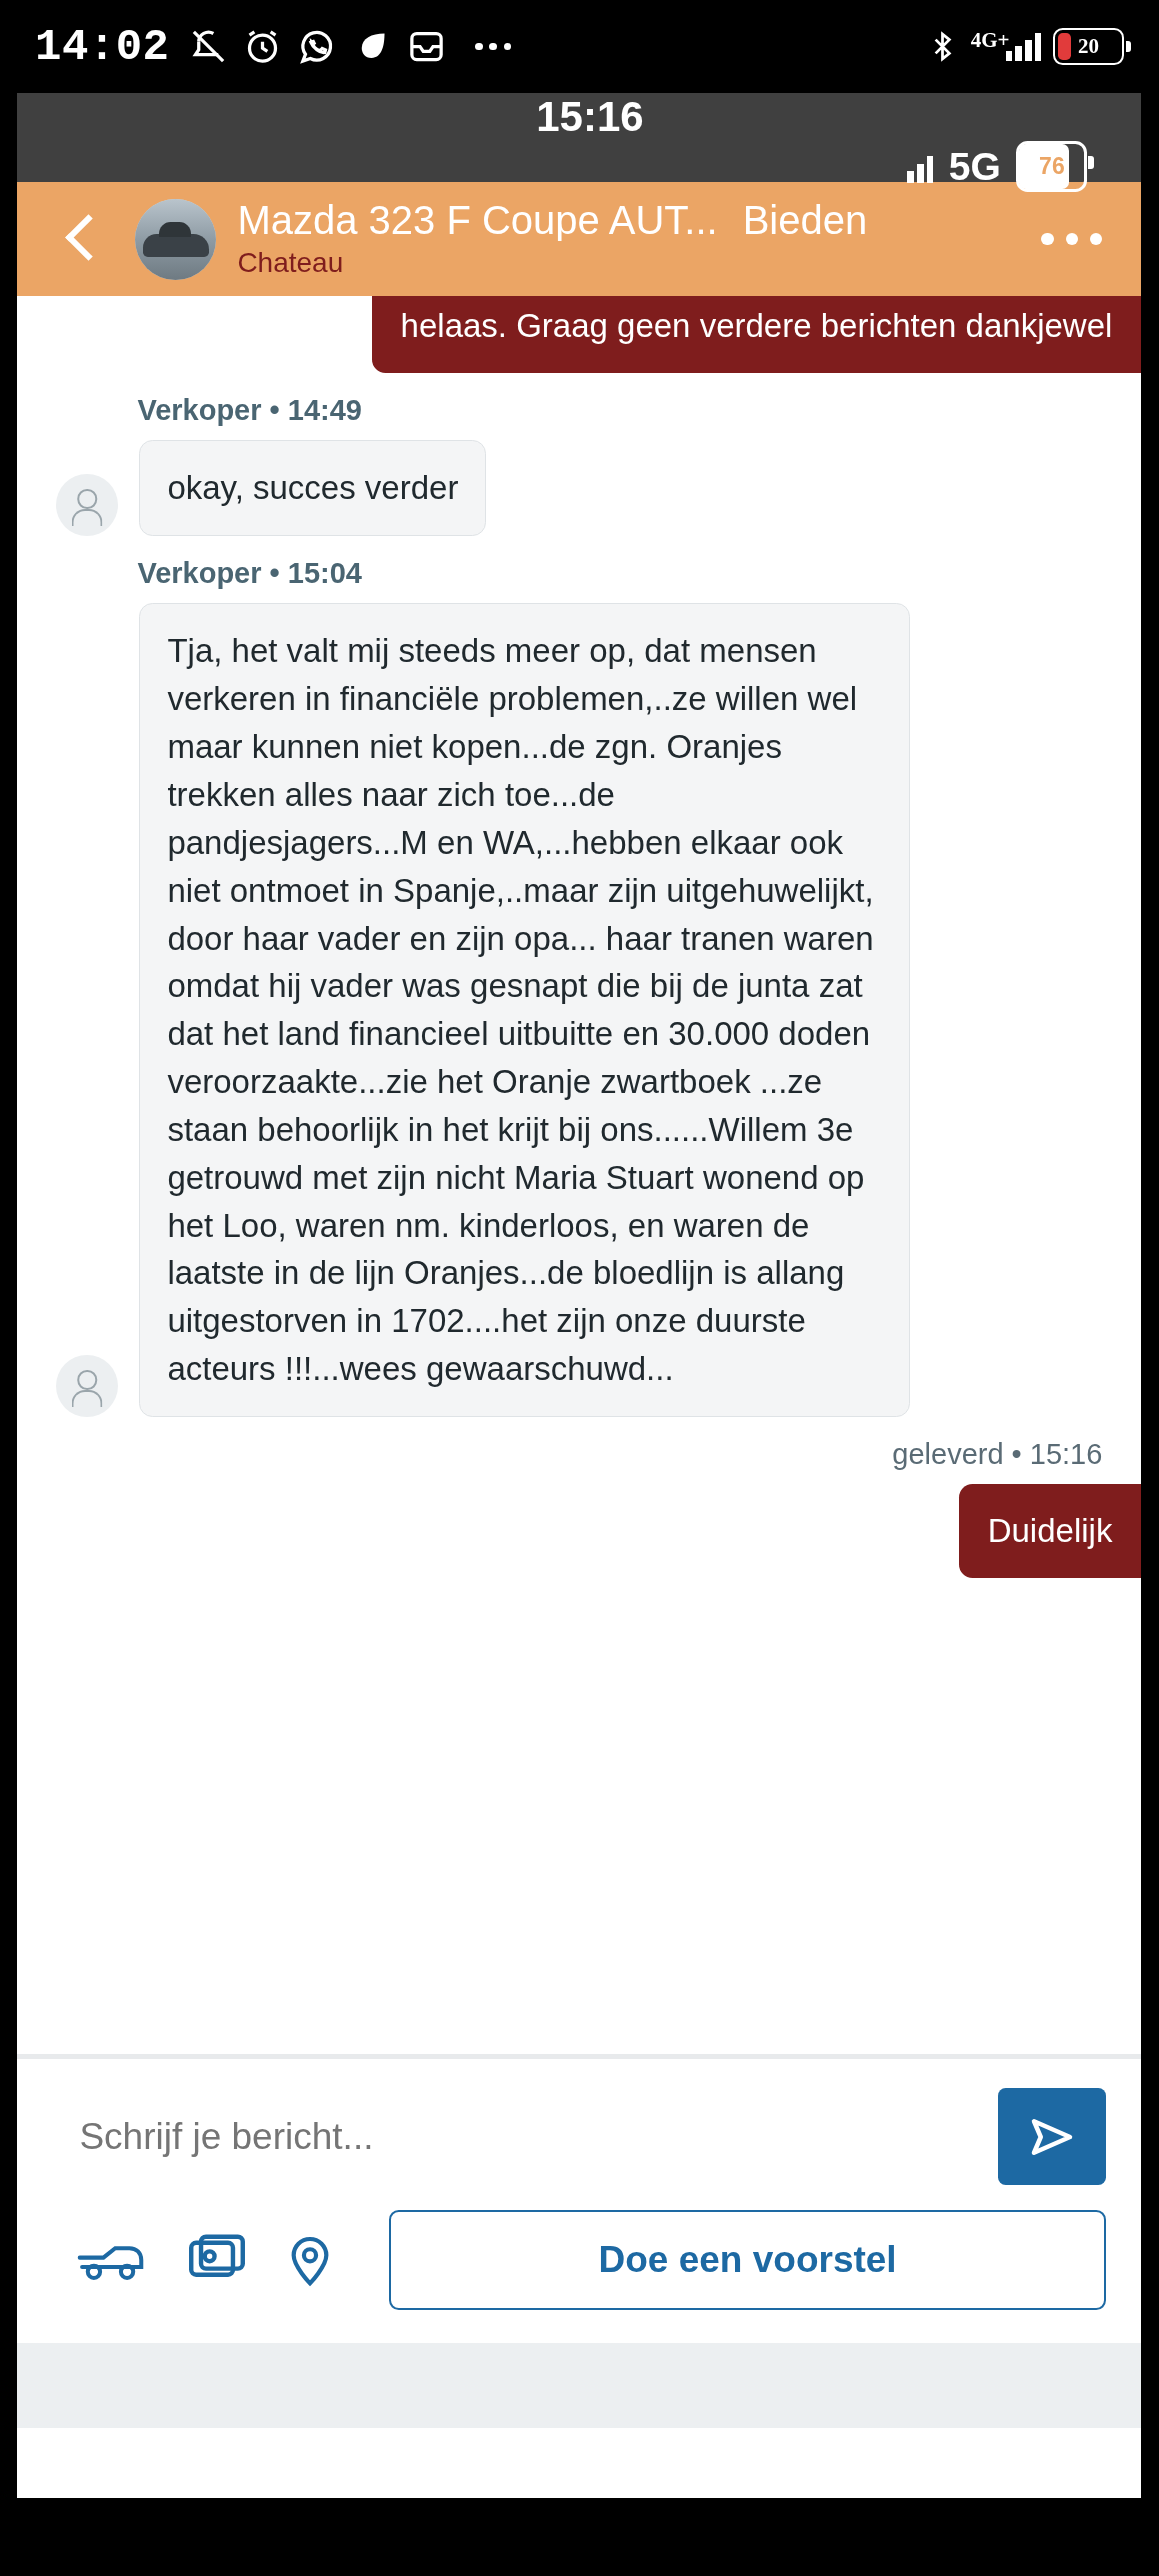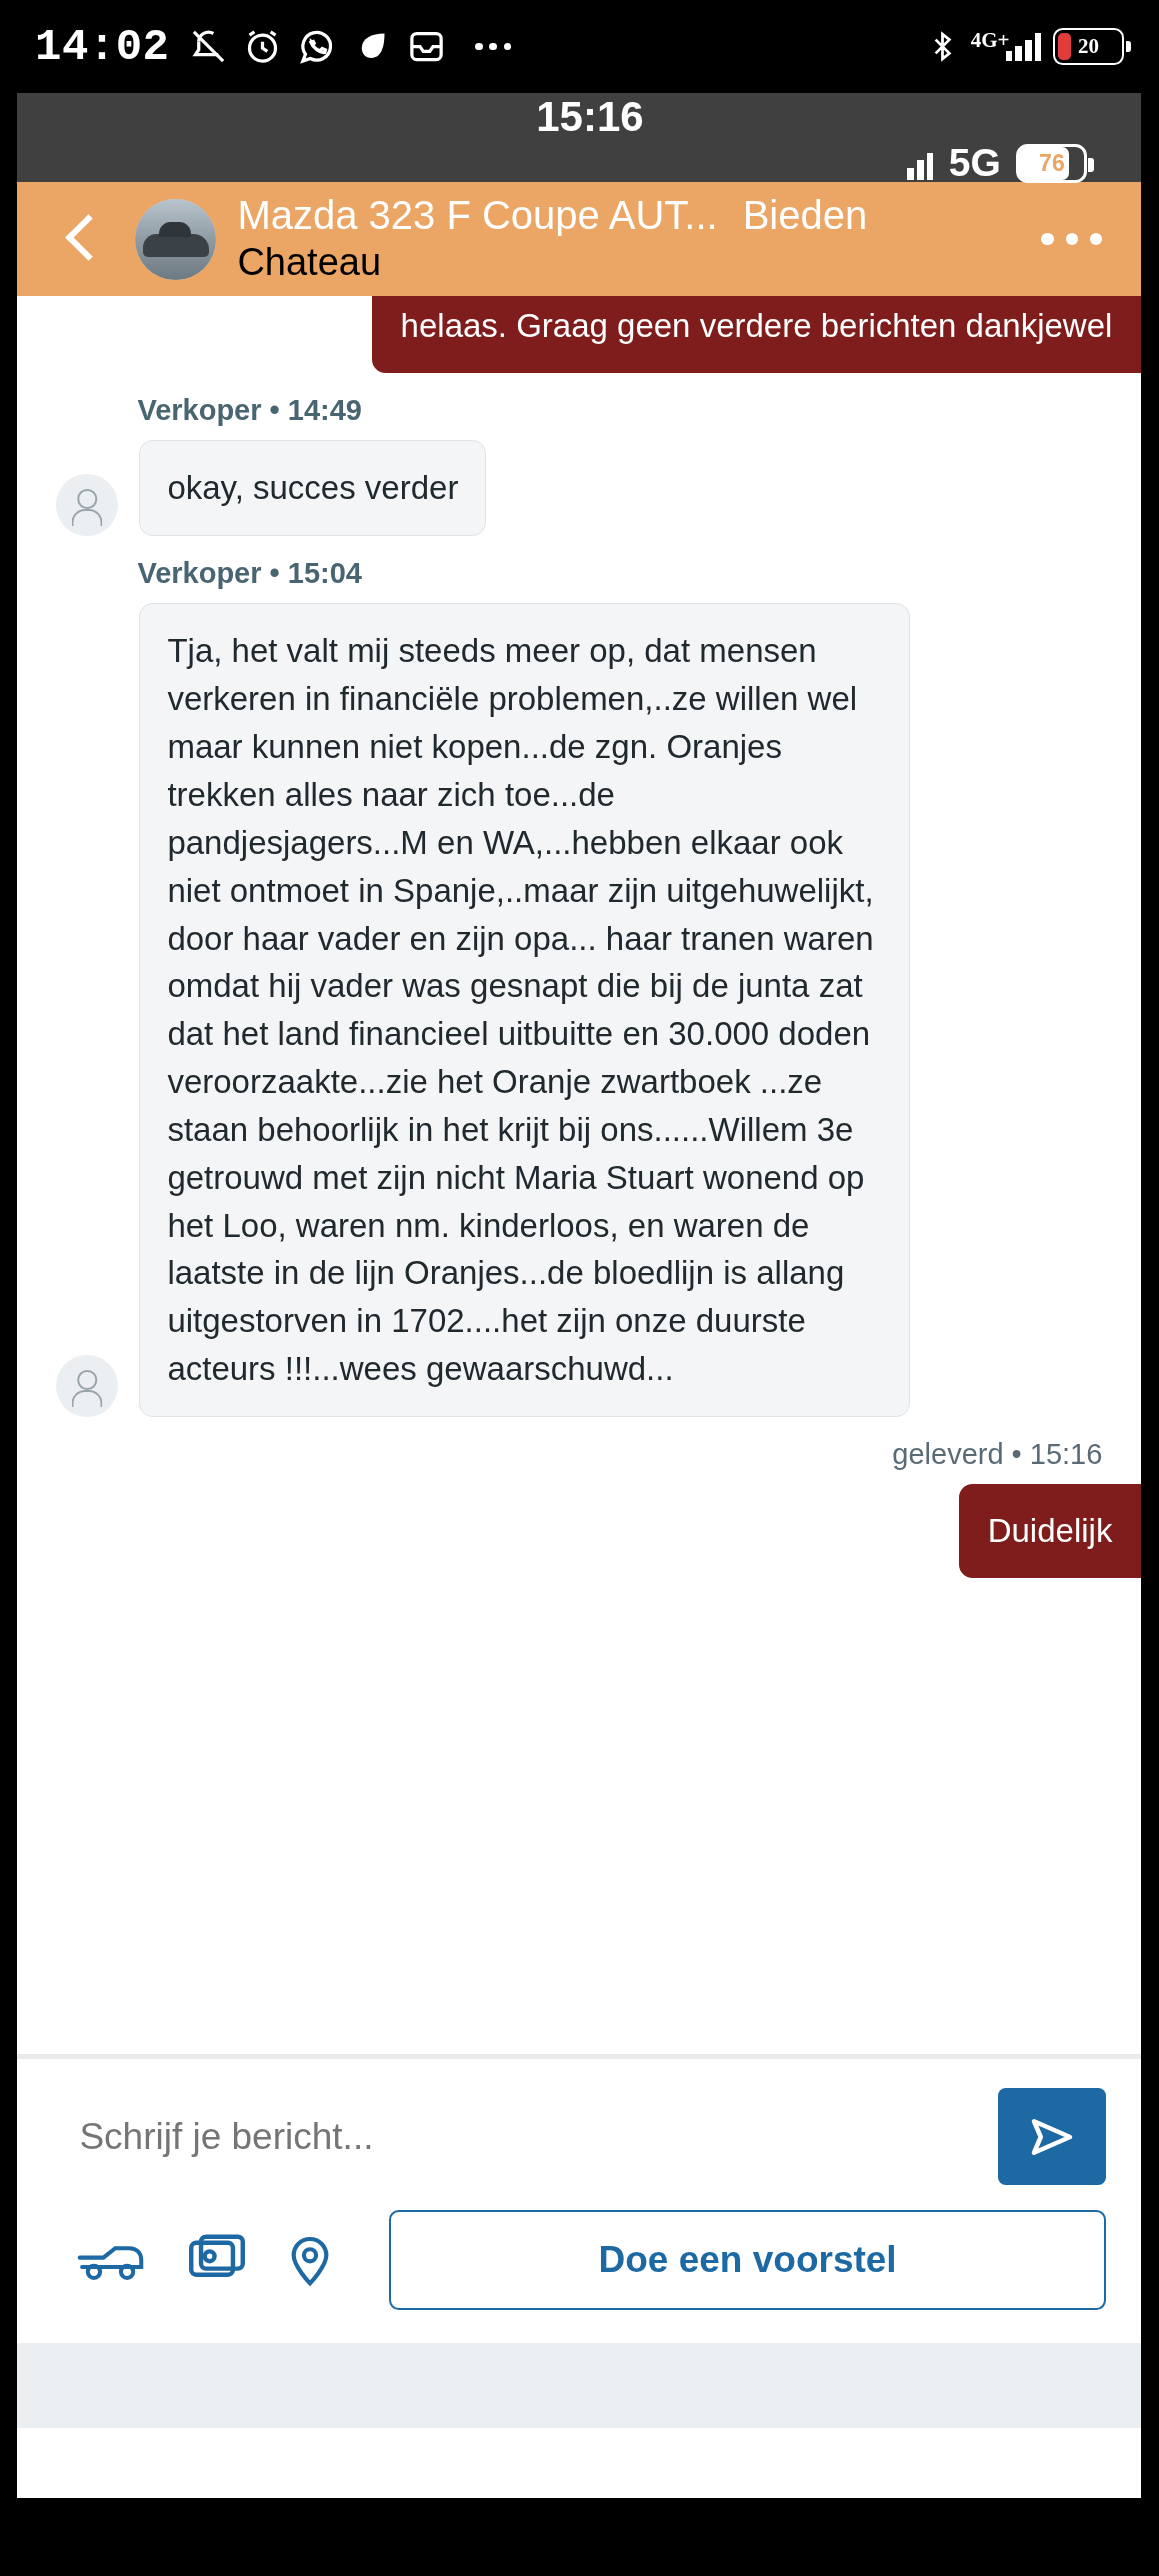--- a/index.html
+++ b/index.html
@@ -150,21 +150,21 @@
     margin-left: auto;
     display: flex;
     align-items: center;
     gap: 15.5px;
   }
   .app-status .five-g {
     font-size: 39px;
     font-weight: bold;
   }
   .batt2 {
-    width: 71px; height: 39px;
+    width: 71px; height: 51px;
     border: 3.9px solid #fff;
     border-radius: 11.6px;
     position: relative;
     box-sizing: border-box;
     display:flex; align-items:center;
   }
   .batt2::after {
     content:"";
     position:absolute; right:-9.7px; top:11.6px;
     width:5.8px; height:13.5px; background:#fff; border-radius:0 2.9px 2.9px 0;
@@ -234,22 +234,22 @@
     gap: 25px;
   }
   .chat-title .name {
     max-width: 599px;
     overflow: hidden;
     text-overflow: ellipsis;
     white-space: nowrap;
   }
   .chat-title .bieden { font-size: 40px; }
   .chat-sub {
-    color: #000000;
-    font-size: 38px;
+    color: #7f1d1d;
+    font-size: 28px;
     margin-top: 5.8px;
   }
   .hdr-dots {
     display: flex; gap: 11.6px; align-items: center;
     flex: 0 0 auto;
     margin-left: 19.3px;
   }
   .hdr-dots i { width: 12.6px; height: 12.6px; border-radius: 50%; background:#fff; display:block; }
 
   

